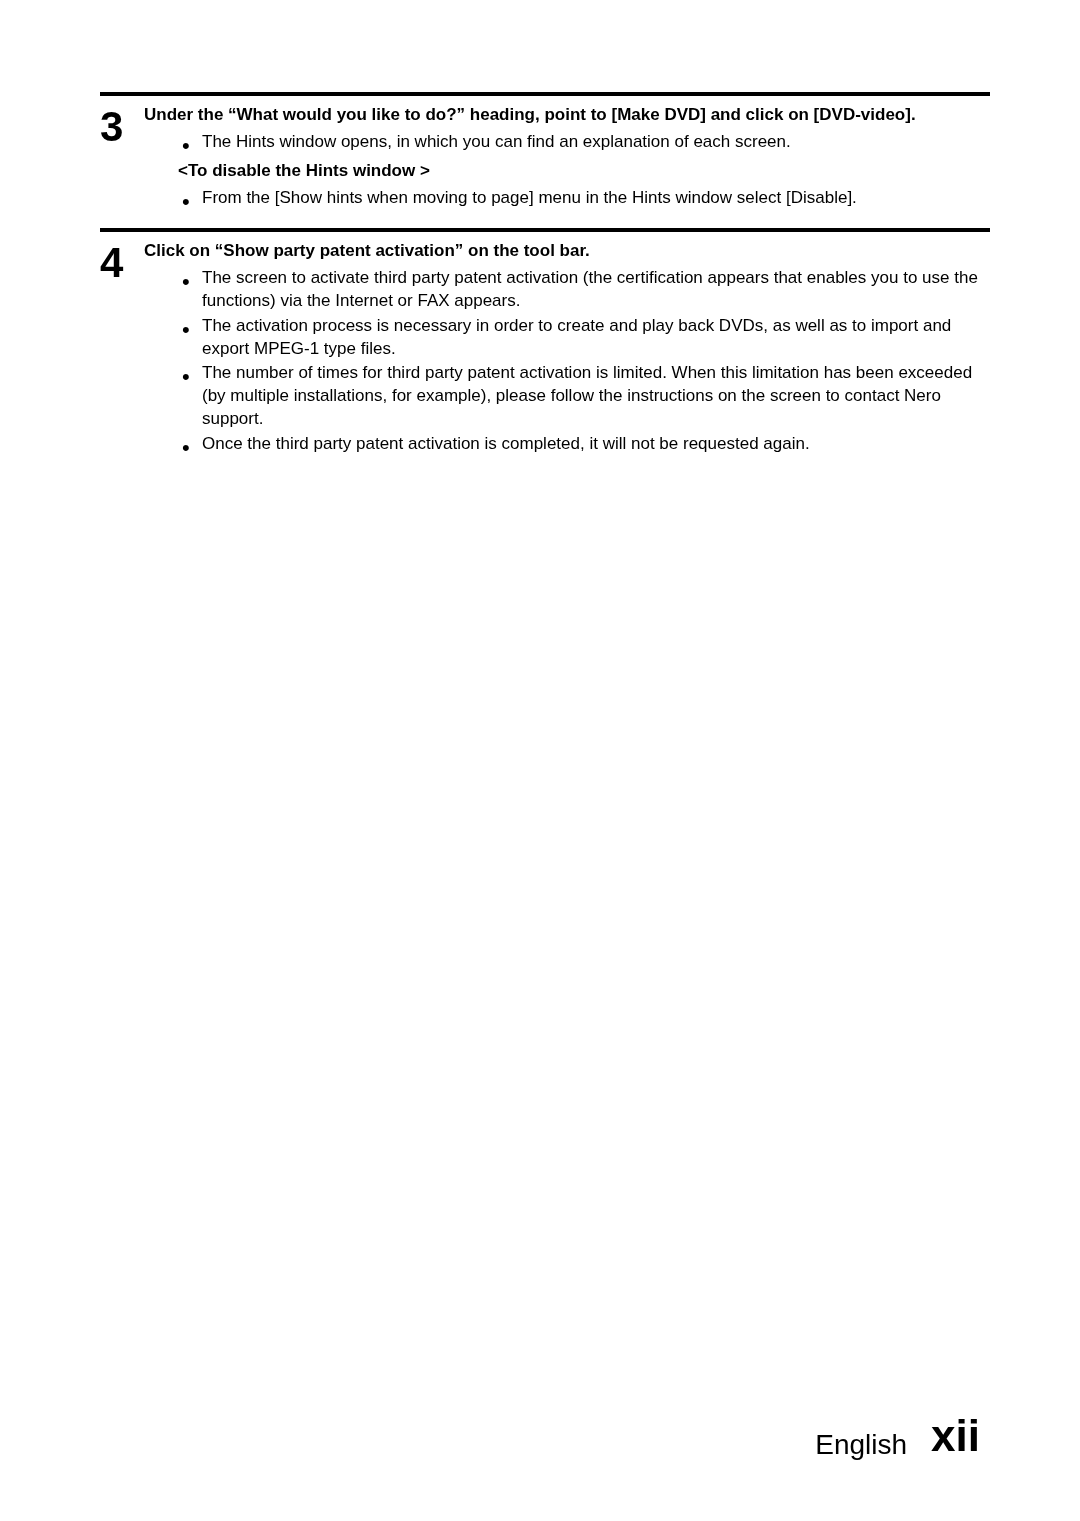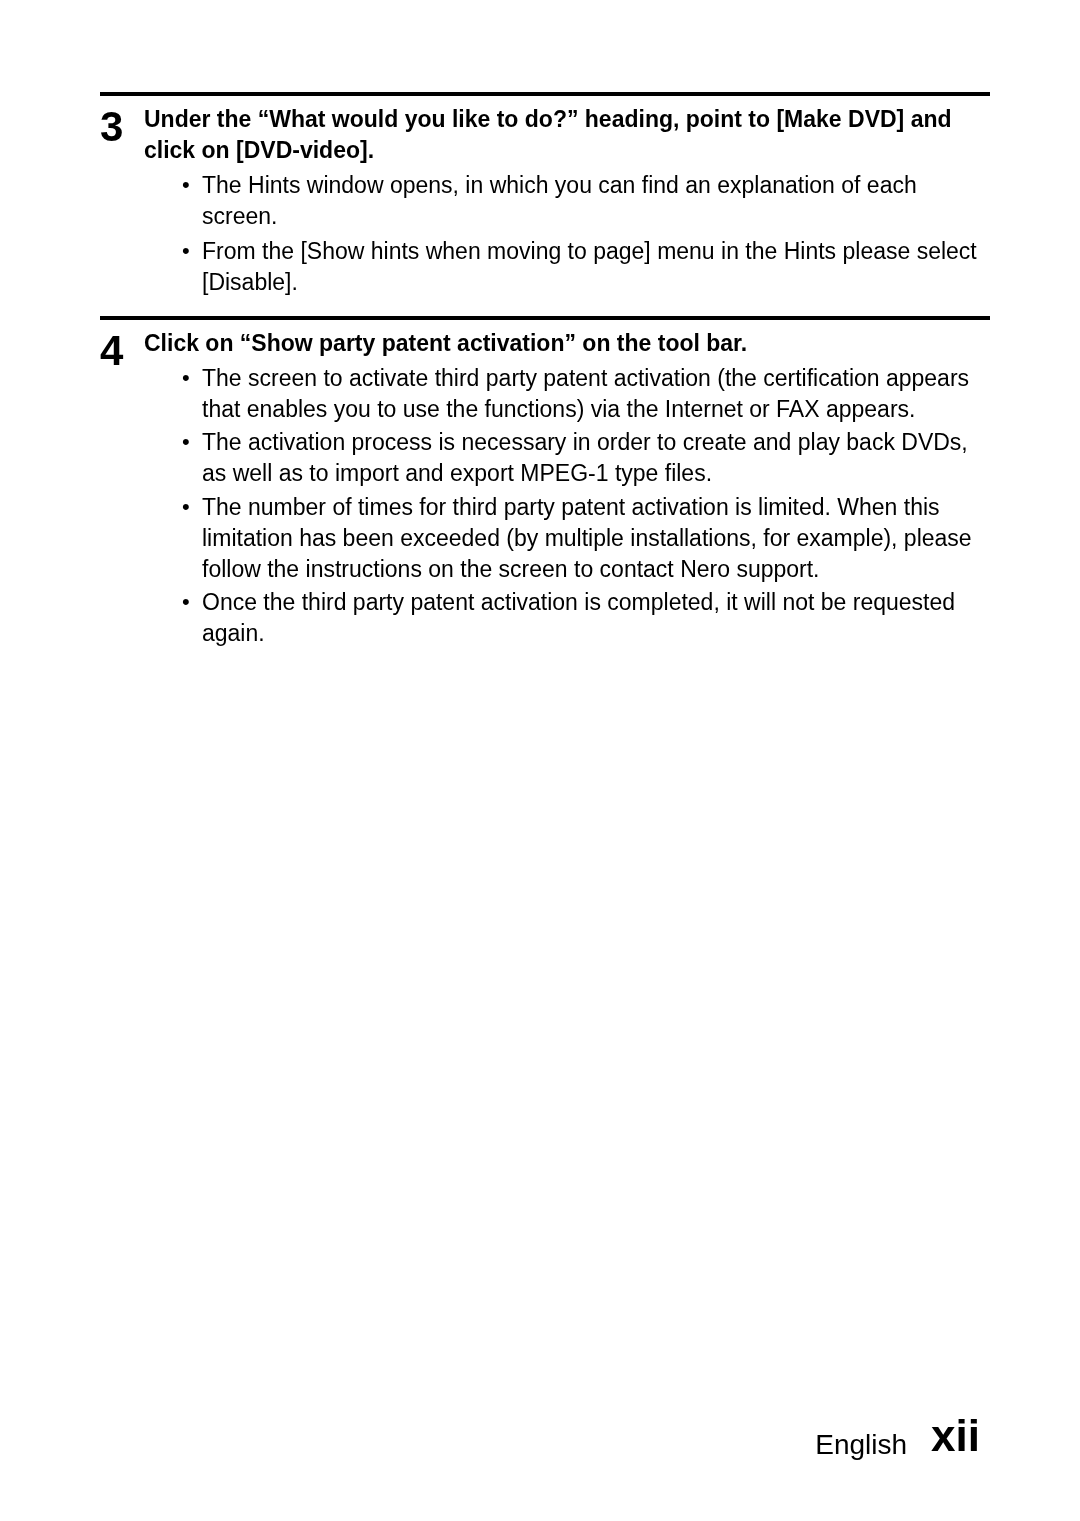--- a/index.html
+++ b/index.html
@@ -31,21 +31,21 @@
     font-size: 42px;
     font-weight: 700;
     line-height: 1;
     width: 44px;
     flex: none;
     text-align: left;
     padding-top: 2px;
   }
   .step-body {
     flex: 1;
-    font-size: 23px;
+    font-size: 17px;
     line-height: 1.35;
   }
   .step-head {
     font-weight: 700;
   }
   .sub-head {
     font-weight: 700;
     margin-top: 6px;
     margin-left: 34px;
   }
@@ -91,22 +91,23 @@
 
   <hr class="rule">
 
   <div class="step">
     <div class="step-num">3</div>
     <div class="step-body">
       <div class="step-head">Under the “What would you like to do?” heading, point to [Make DVD] and click on [DVD-video].</div>
       <ul class="bullets">
         <li>The Hints window opens, in which you can find an explanation of each screen.</li>
       </ul>
+      <div class="sub-head">&lt;To disable the Hints window &gt;</div>
       <ul class="bullets">
-        <li>From the [Show hints when moving to page] menu in the Hints please select [Disable].</li>
+        <li>From the [Show hints when moving to page] menu in the Hints window select [Disable].</li>
       </ul>
     </div>
   </div>
 
   <hr class="rule">
 
   <div class="step">
     <div class="step-num">4</div>
     <div class="step-body">
       <div class="step-head">Click on “Show party patent activation” on the tool bar.</div>

